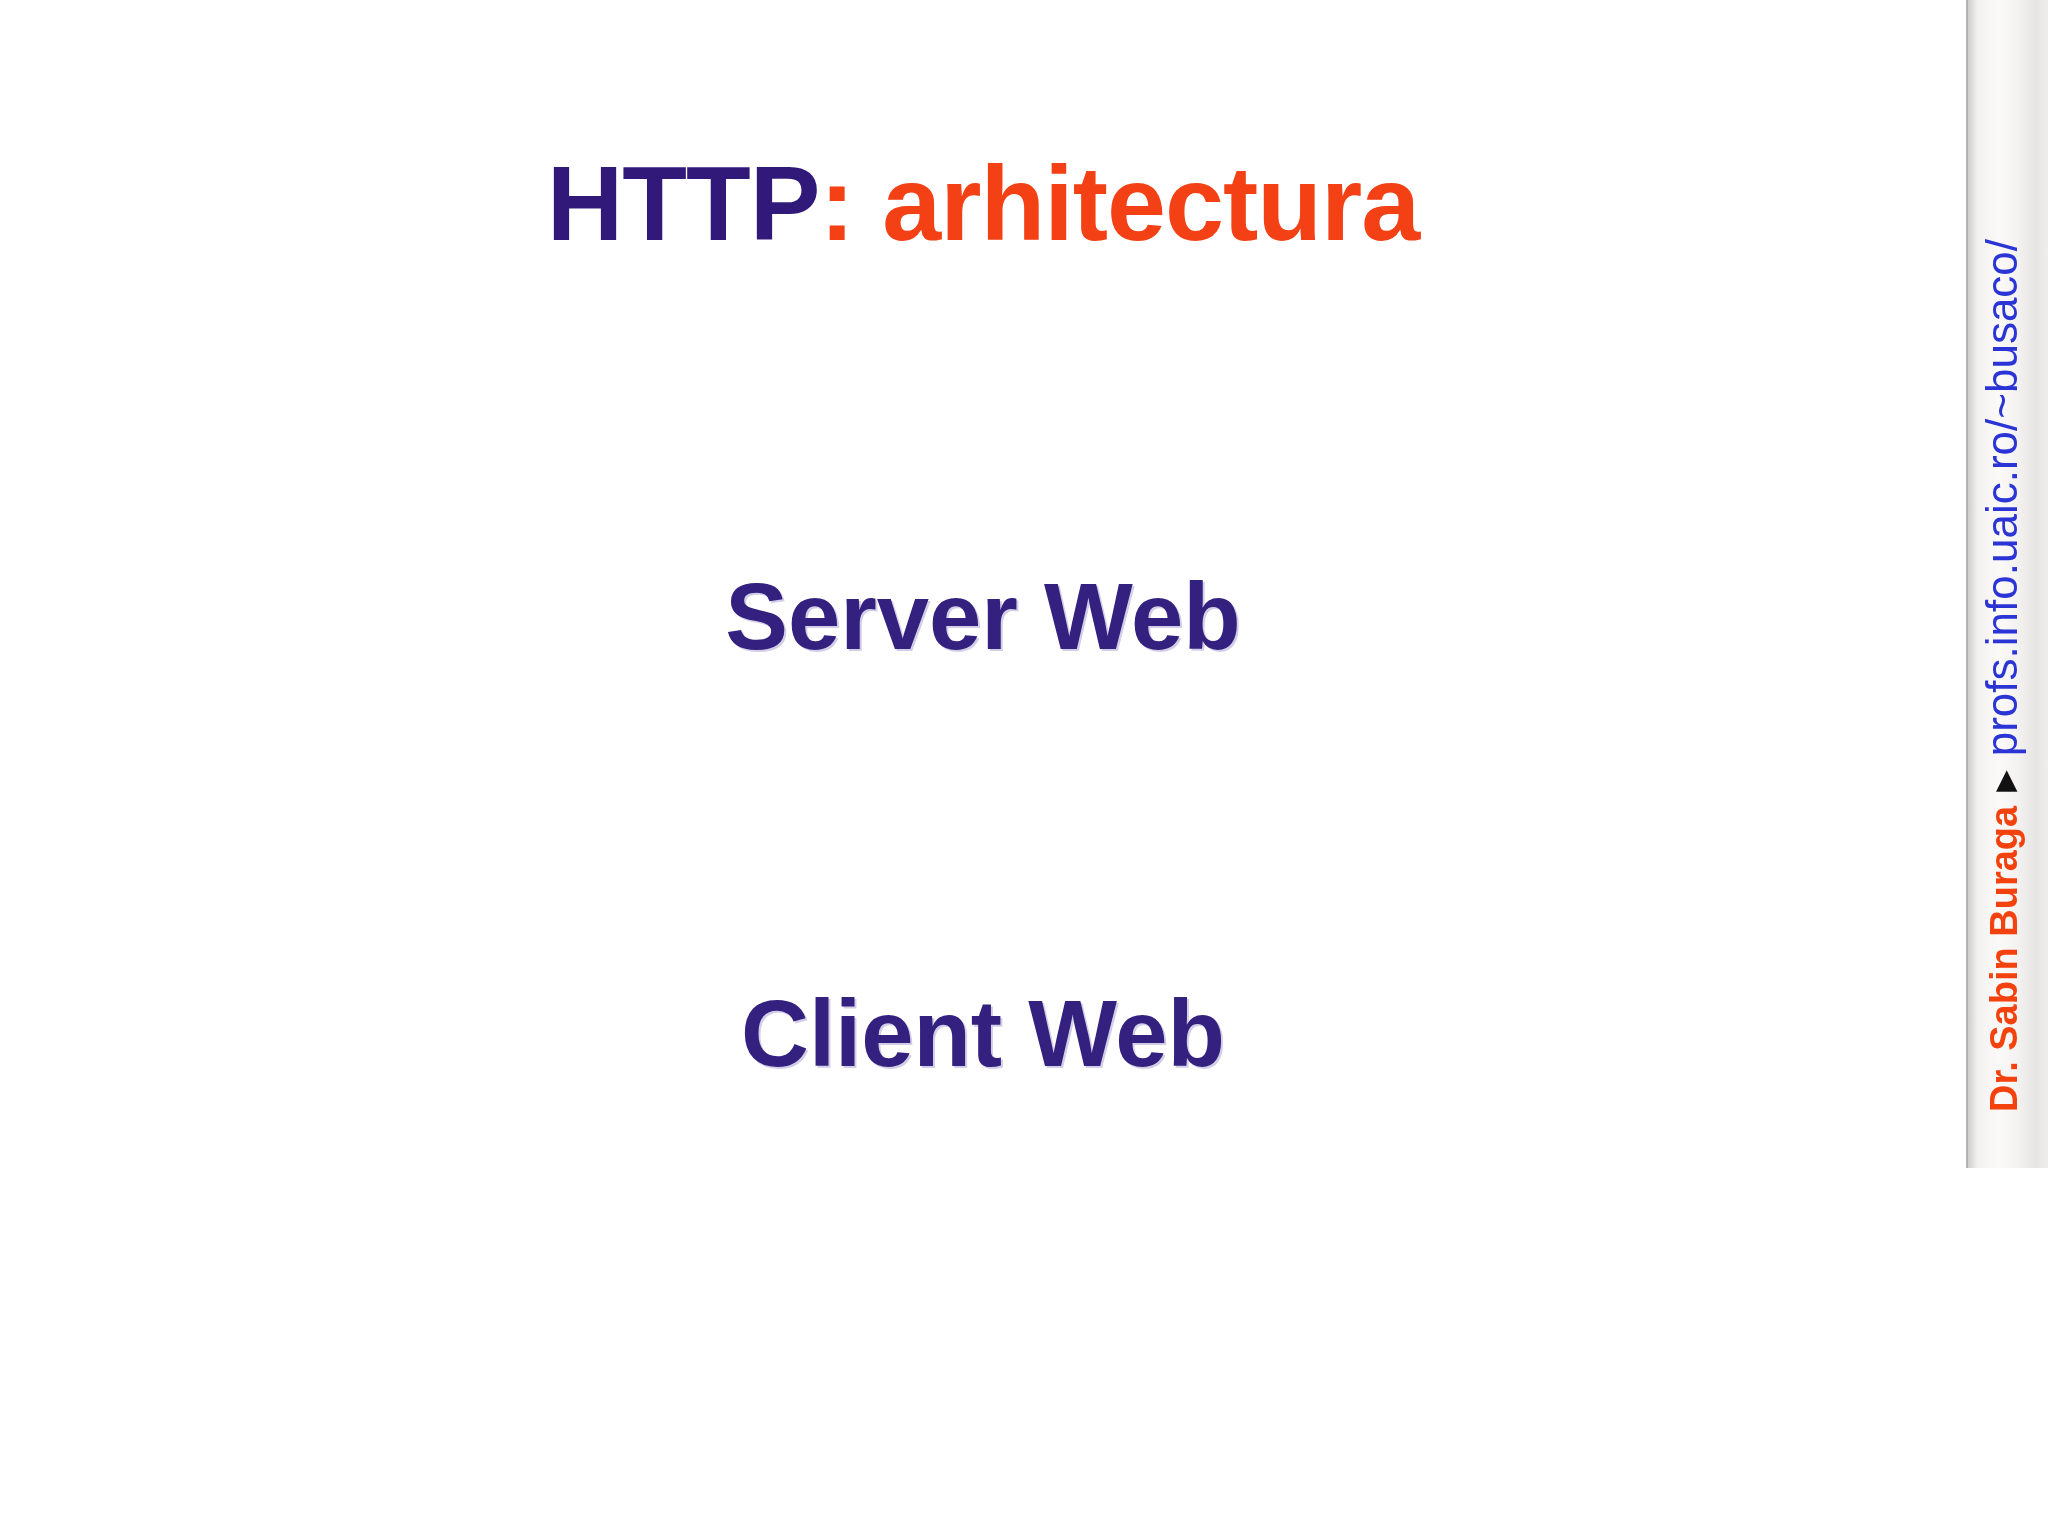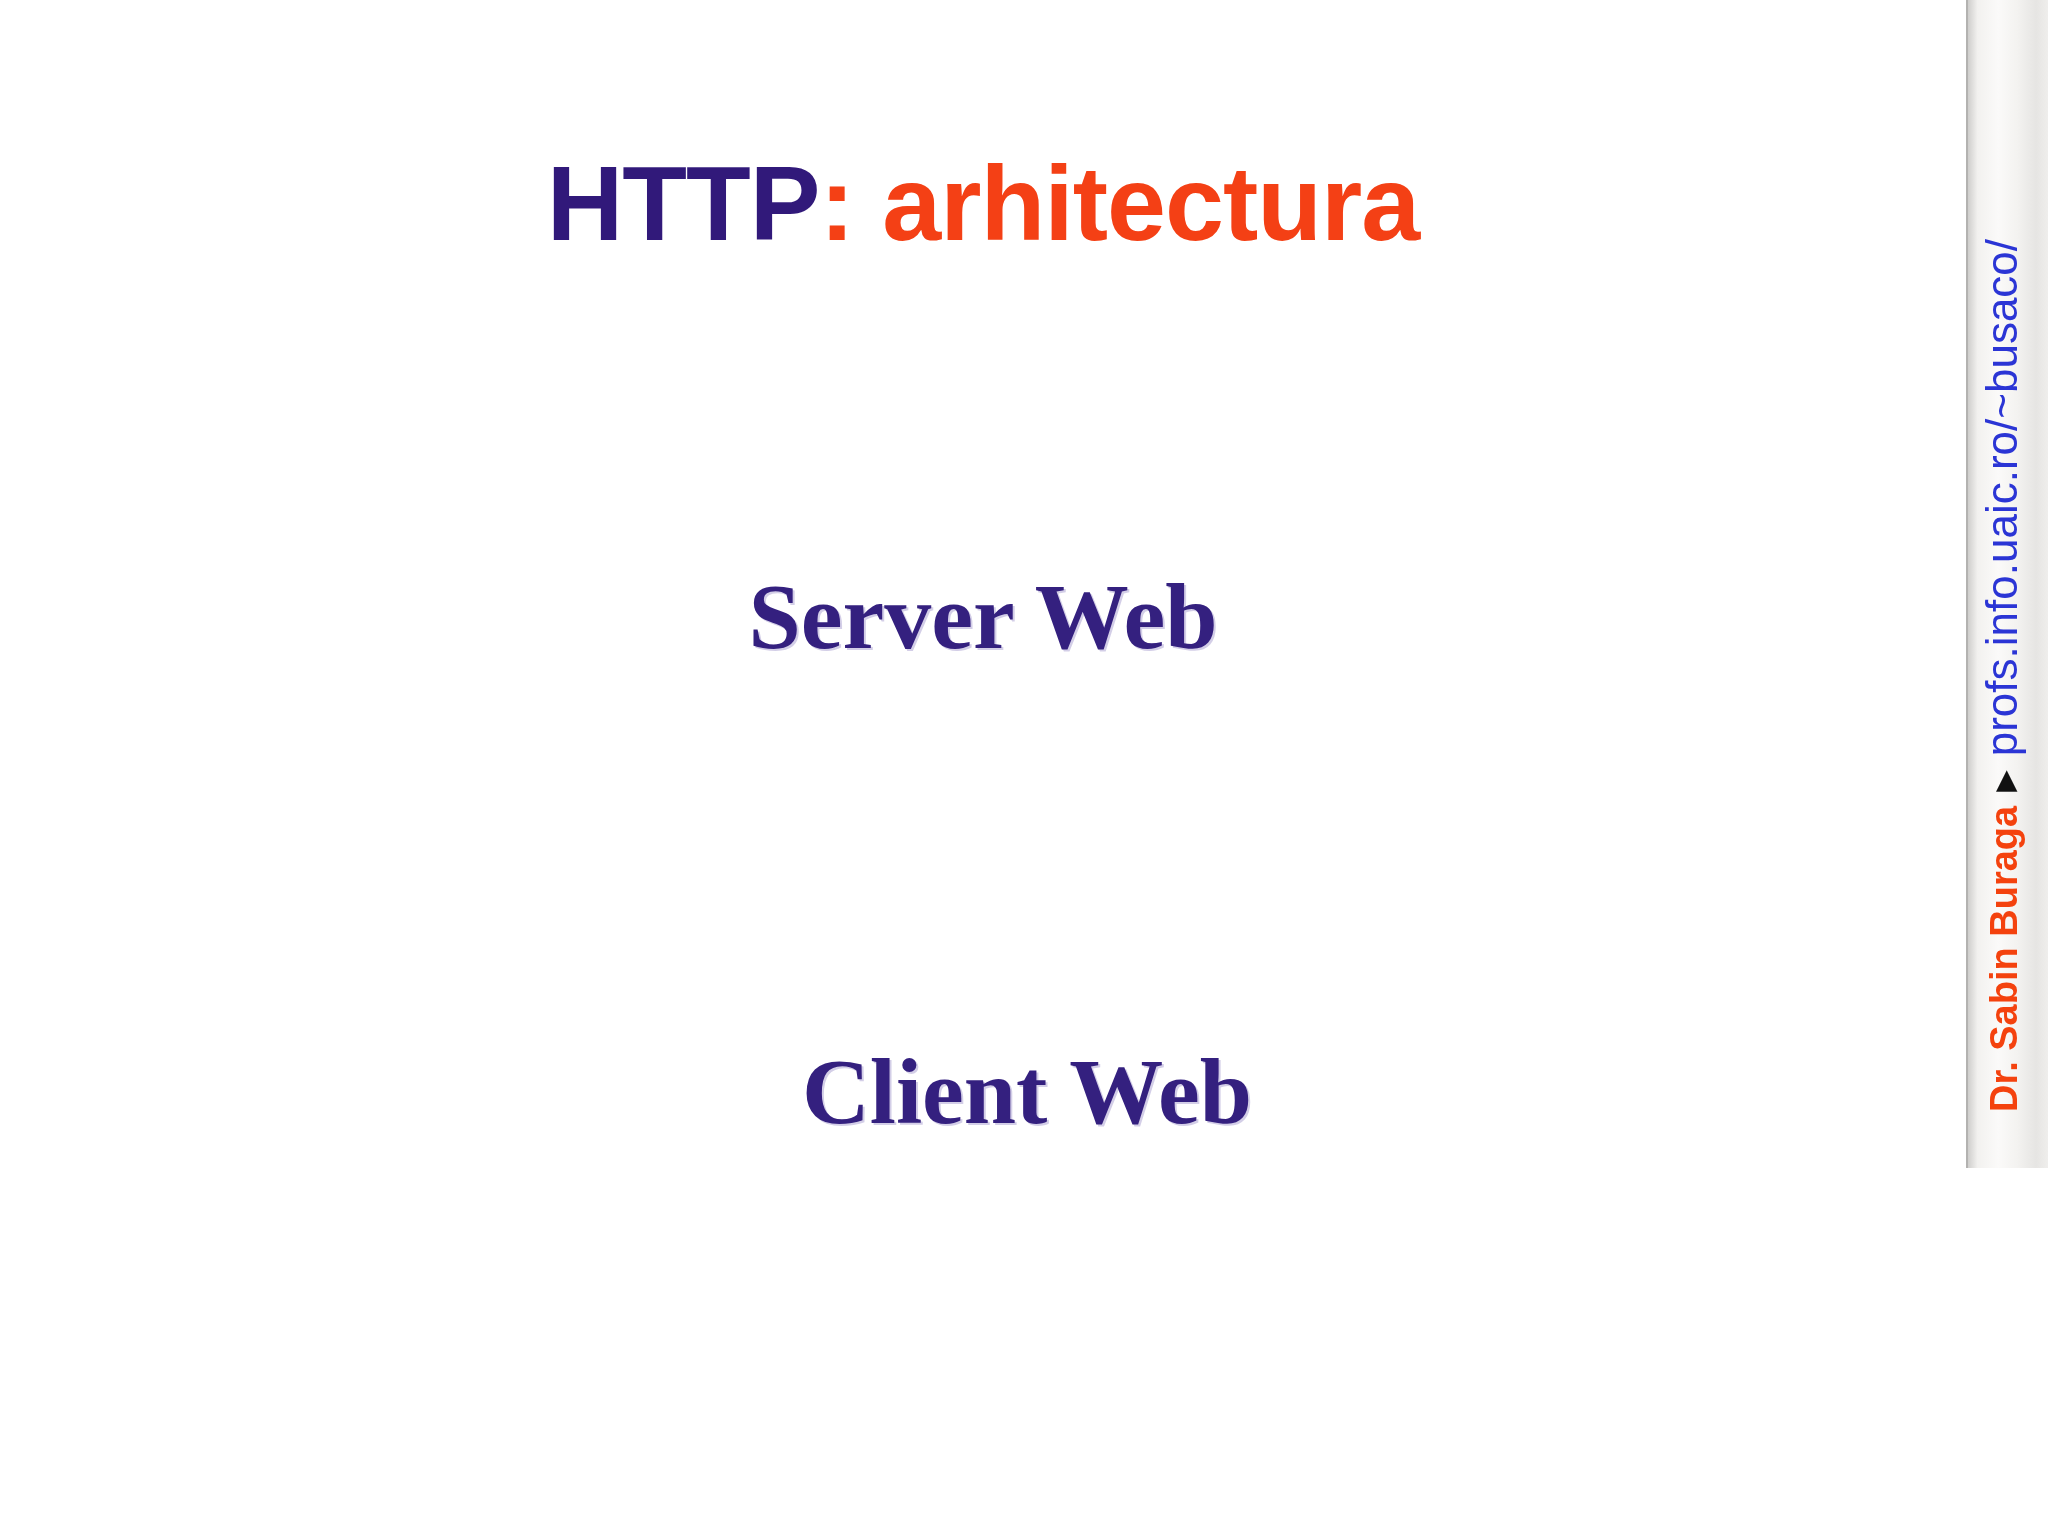--- a/index.html
+++ b/index.html
@@ -37,40 +37,40 @@
     white-space: nowrap;
   }
   .title .t-purple { color: var(--title-purple, #31197a); }
   .title .t-orange { color: var(--accent-orange, #f44015); }
 
   .block {
     position: absolute;
     left: 0;
     width: 100%;
     text-align: center;
-    font-family: Liberation Serif, serif;
+    font-family: Liberation Sans, sans-serif;
     font-size: 94px;
     line-height: 1.4;
     color: var(--body-text, #121212);
     white-space: nowrap;
   }
   .block h2 {
     margin: 0;
     font-size: 94px;
     line-height: 1.4;
     font-weight: 700;
     color: var(--heading-purple, #34207f);
     text-shadow: 2px 2px 0 rgba(80, 60, 160, 0.25);
   }
   .block p {
     margin: 0;
     line-height: 1.4;
   }
   .block-server { top: 551px; }
-  .block-client { top: 1026px; margin-left: 44px; }
+  .block-client { top: 968px; }
   .it { font-style: italic; }
 
   
   .sidebar {
     position: absolute;
     top: 0; right: 0;
     width: 80px;
     height: 1536px;
     border-left: 2px solid #b3b2b0;
     background: linear-gradient(to right,

